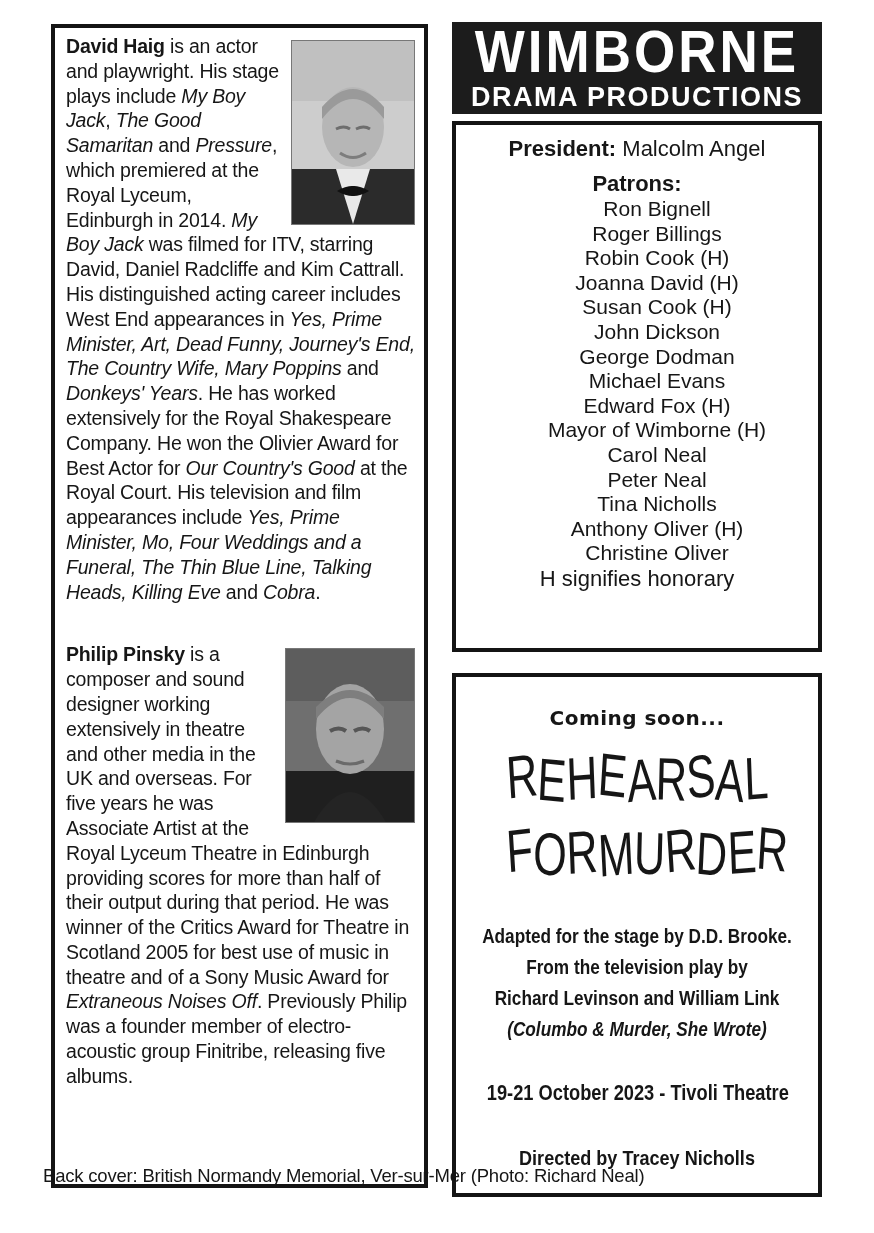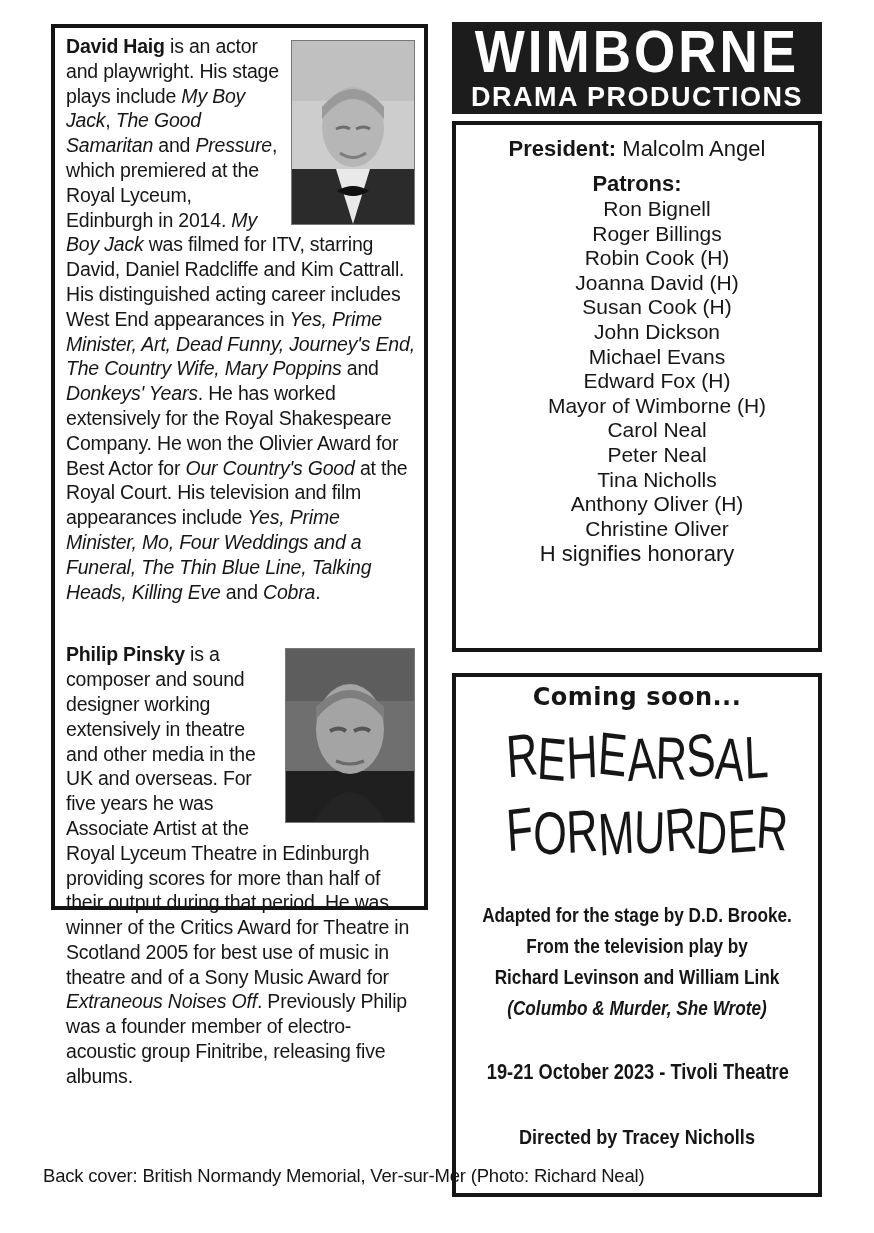--- a/index.html
+++ b/index.html
@@ -1,20 +1,20 @@
 <!DOCTYPE html>
 <html><head>
 <meta charset="utf-8">
 <style>
   html,body{margin:0;padding:0;background:#ffffff;}
   .page{position:relative;width:874px;height:1233px;background:#ffffff;color:#161616;
         font-family:"Liberation Sans",sans-serif;overflow:hidden;}
 
   
-  .bio-box{position:absolute;left:51px;top:24px;width:377px;height:886px;
+  .bio-box{position:absolute;left:51px;top:24px;width:377px;height:1164px;
            border:4px solid #141414;box-sizing:border-box;background:#fff;
            padding:6px 9px 0 11px;}
   .bio{margin:0;font-size:19.5px;line-height:24.8px;letter-spacing:-0.2px;}
   .bio + .bio{margin-top:38px;}
   .rt-b{font-weight:bold;}
   .rt-i{font-style:italic;}
   .photo-wrap{float:right;margin:6px 0 6px 8px;border:1px solid #777;line-height:0;}
   .photo-wrap svg{display:block;}
 
   
@@ -30,22 +30,22 @@
   .patrons-box{margin-top:7px;height:531px;border:4px solid #141414;box-sizing:border-box;
                background:#fff;text-align:center;}
   .president-line{margin-top:10px;font-size:22px;line-height:28px;}
   .president-line .lbl{font-weight:bold;}
   .patrons-label{margin-top:8px;font-size:22px;line-height:26px;font-weight:bold;}
   .patron-name{font-size:21px;line-height:24.6px;padding-left:40px;}
   .footnote{margin-top:0;font-size:22px;}
 
   .coming-box{margin-top:21px;height:524px;border:4px solid #141414;box-sizing:border-box;
               background:#fff;text-align:center;}
-  .coming-heading{margin-top:3px;font-family:"DejaVu Sans",sans-serif;font-weight:bold;
-                  font-size:24px;line-height:34px;letter-spacing:0.5px;}
+  .coming-heading{margin-top:24px;font-family:"DejaVu Sans",sans-serif;font-weight:bold;
+                  font-size:20px;line-height:34px;letter-spacing:0.5px;}
   .play-title{font-size:60px;line-height:64px;font-weight:400;white-space:nowrap;
               transform:scaleX(0.72);transform-origin:center;}
   .play-title.first{margin-top:12px;}
   .play-title.second{margin-top:10px;}
   .play-title span{display:inline-block;}
   .credits{margin-top:36px;font-weight:bold;font-size:20px;line-height:31px;
            transform:scaleX(0.86);transform-origin:center top;}
   .cred-italic{font-style:italic;}
   .dates{margin-top:33px;font-weight:bold;font-size:22px;line-height:30px;
          transform:scaleX(0.83);transform-origin:center top;white-space:nowrap;}
@@ -106,20 +106,21 @@
         <span>Malcolm Angel</span>
       </div>
       <div class="patrons-label">Patrons:</div>
       <div class="patrons-list">
           <div class="patron-name">Ron Bignell</div>
           <div class="patron-name">Roger Billings</div>
           <div class="patron-name">Robin Cook (H)</div>
           <div class="patron-name">Joanna David (H)</div>
           <div class="patron-name">Susan Cook (H)</div>
           <div class="patron-name">John Dickson</div>
+          <div class="patron-name">George Dodman</div>
           <div class="patron-name">Michael Evans</div>
           <div class="patron-name">Edward Fox (H)</div>
           <div class="patron-name">Mayor of Wimborne (H)</div>
           <div class="patron-name">Carol Neal</div>
           <div class="patron-name">Peter Neal</div>
           <div class="patron-name">Tina Nicholls</div>
           <div class="patron-name">Anthony Oliver (H)</div>
           <div class="patron-name">Christine Oliver</div>
         </div>
       <div class="footnote">H signifies honorary</div>

